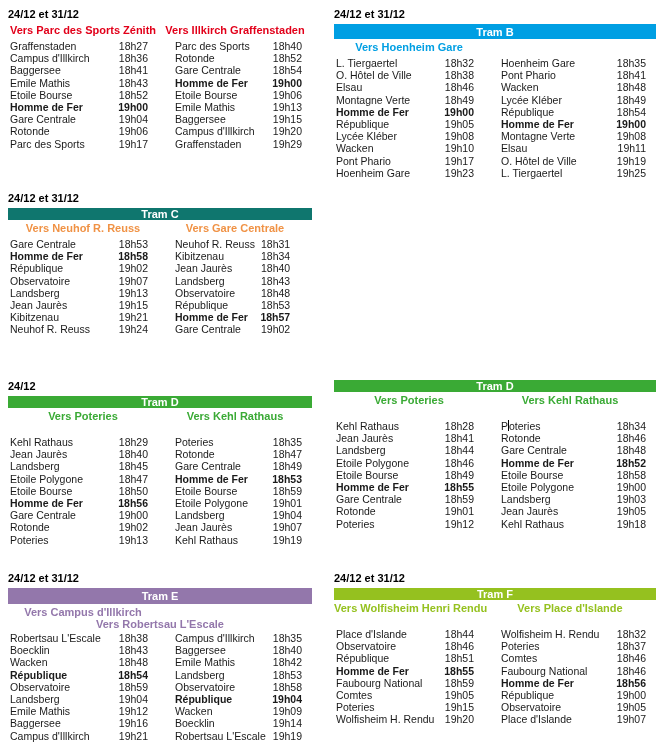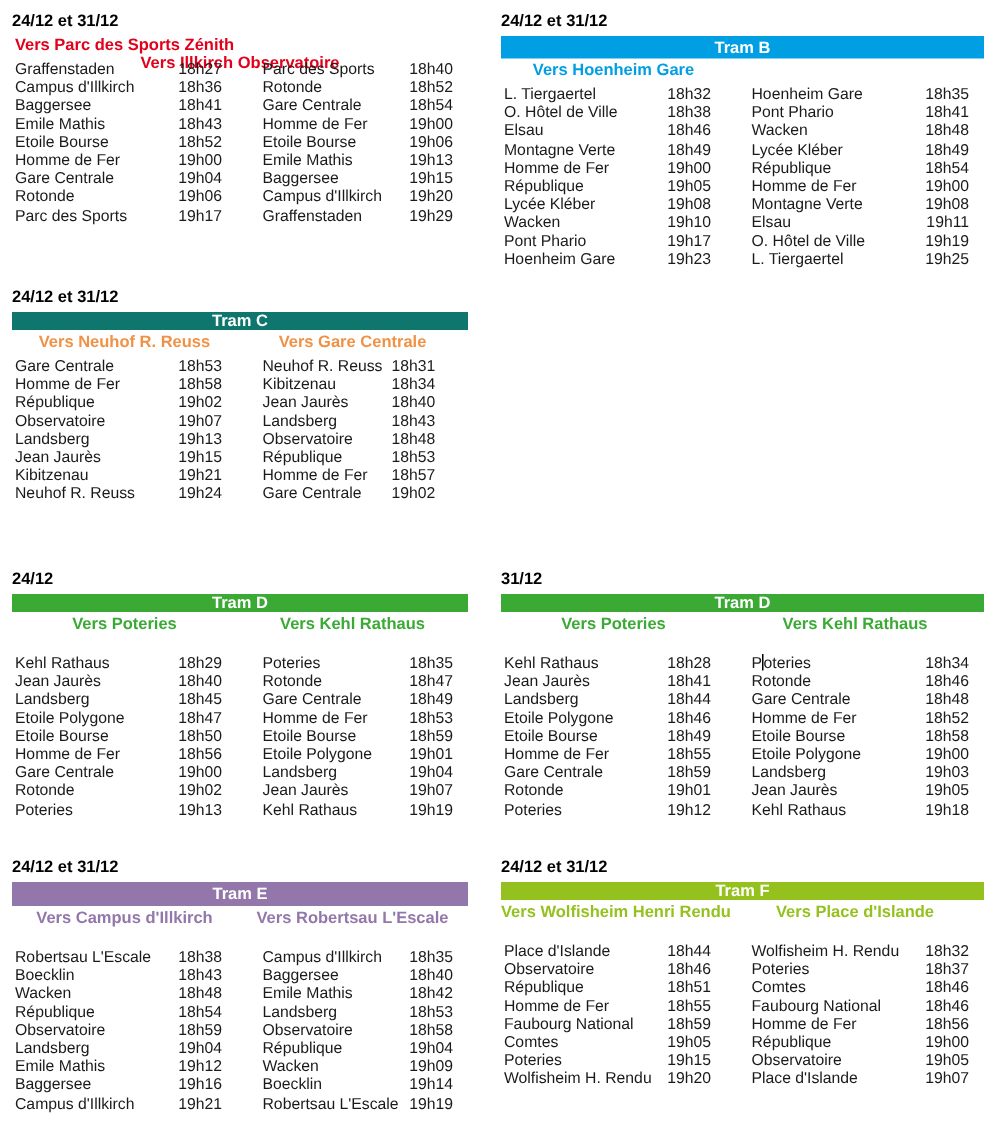--- a/index.html
+++ b/index.html
@@ -15,34 +15,34 @@
   .heads .h2{flex:1;text-align:center;white-space:nowrap;}
   .tbody{display:flex;align-items:flex-start;margin-top:4px;}
   .tbody.padded{margin-top:2px;}
   .tbody.padded .col{padding-top:12px;}
   .col{display:flex;flex-direction:column;}
   .c1{width:138px;padding-left:2px;flex:none;}
   .divider{width:7px;margin-left:12px;flex:none;}
   .c2{flex:1;padding-left:8px;padding-right:10px;}
   .c2.narrow{padding-right:30px;}
   .row{display:flex;justify-content:space-between;line-height:12.2px;font-size:10.5px;white-space:nowrap;}
-  .row.b{font-weight:normal;}
+  .row.b{font-weight:bold;}
   .stop{overflow:visible;}
   .time{margin-left:6px;}
   .caret{display:inline-block;width:1px;height:11px;background:#000;vertical-align:text-top;}
 </style>
 </head>
 <body>
 
 <main>
     <section class="section" style="left: 8px; top: 8px; width: 304px;">
       <div class="date">24/12 et 31/12</div>
-      <div class="heads" style="color: rgb(226, 0, 26); flex-direction: column;">
+      <div class="heads" style="color: rgb(226, 0, 26);">
         <span class="h1">Vers Parc des Sports Zénith</span>
-        <span class="h2">Vers Illkirch Observatoire</span>
+        <span class="h2">Vers Illkirch Graffenstaden</span>
       </div>
       <div class="tbody">
         <div class="col c1">
           <div class="row">
             <span class="stop">Graffenstaden</span>
             <span class="time">18h27</span>
           </div>
           <div class="row">
             <span class="stop">Campus d'Illkirch</span>
             <span class="time">18h36</span>
@@ -371,21 +371,20 @@
             <span class="time">19h07</span>
           </div>
           <div class="row">
             <span class="stop">Kehl Rathaus</span>
             <span class="time">19h19</span>
           </div>
         </div>
       </div>
     </section>
     <section class="section" style="left: 334px; top: 380px; width: 322px;">
-      <div class="date">31/12</div>
       <div class="bar" style="background: rgb(58, 170, 53); height: 12px;">Tram D</div>
       <div class="heads" style="color: rgb(58, 170, 53);">
         <span class="h1">Vers Poteries</span>
         <span class="h2">Vers Kehl Rathaus</span>
       </div>
       <div class="tbody padded">
         <div class="col c1">
           <div class="row">
             <span class="stop">Kehl Rathaus</span>
             <span class="time">18h28</span>
@@ -460,21 +459,21 @@
           <div class="row">
             <span class="stop">Kehl Rathaus</span>
             <span class="time">19h18</span>
           </div>
         </div>
       </div>
     </section>
     <section class="section" style="left: 8px; top: 572px; width: 304px;">
       <div class="date">24/12 et 31/12</div>
       <div class="bar" style="background: rgb(147, 119, 171); height: 16px;">Tram E</div>
-      <div class="heads" style="color: rgb(147, 119, 171);">
+      <div class="heads" style="color: rgb(147, 119, 171); flex-direction: column;">
         <span class="h1">Vers Campus d'Illkirch</span>
         <span class="h2">Vers Robertsau L'Escale</span>
       </div>
       <div class="tbody padded">
         <div class="col c1">
           <div class="row">
             <span class="stop">Robertsau L'Escale</span>
             <span class="time">18h38</span>
           </div>
           <div class="row">

